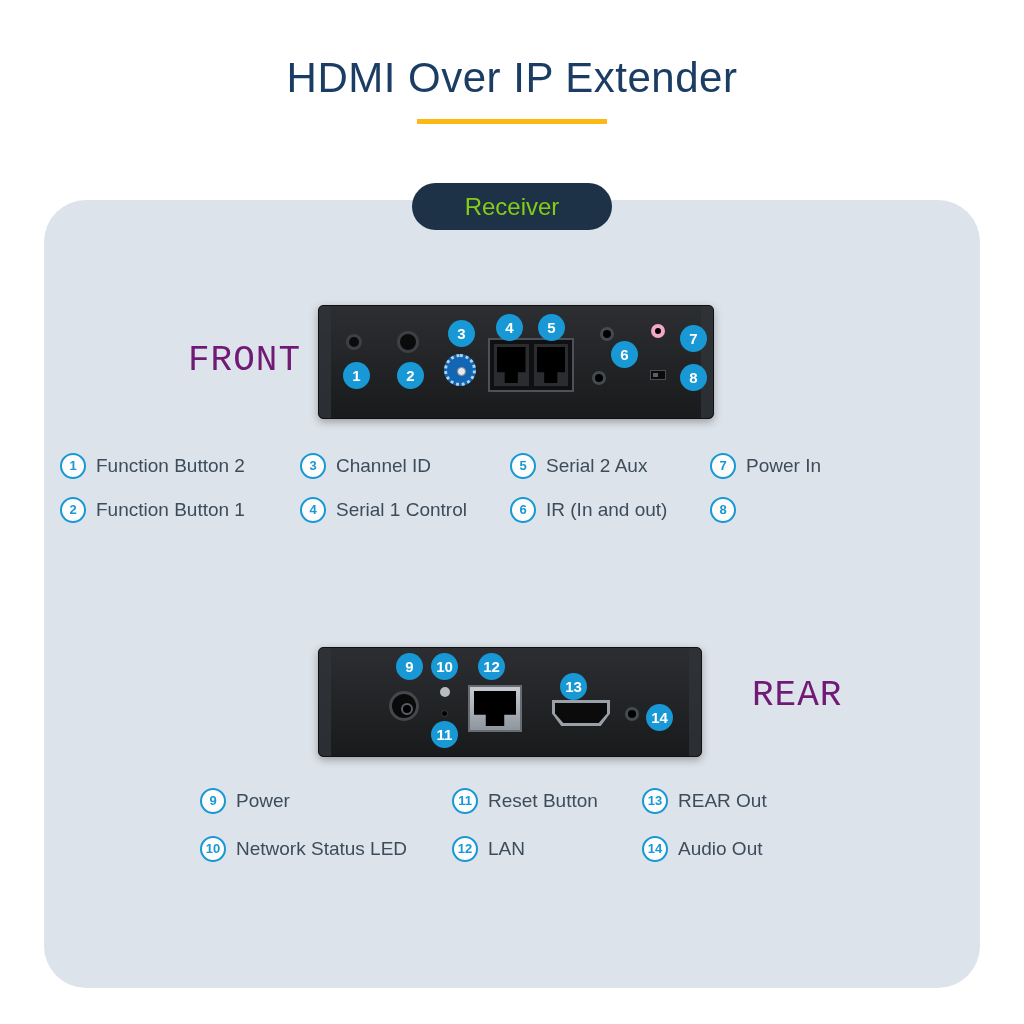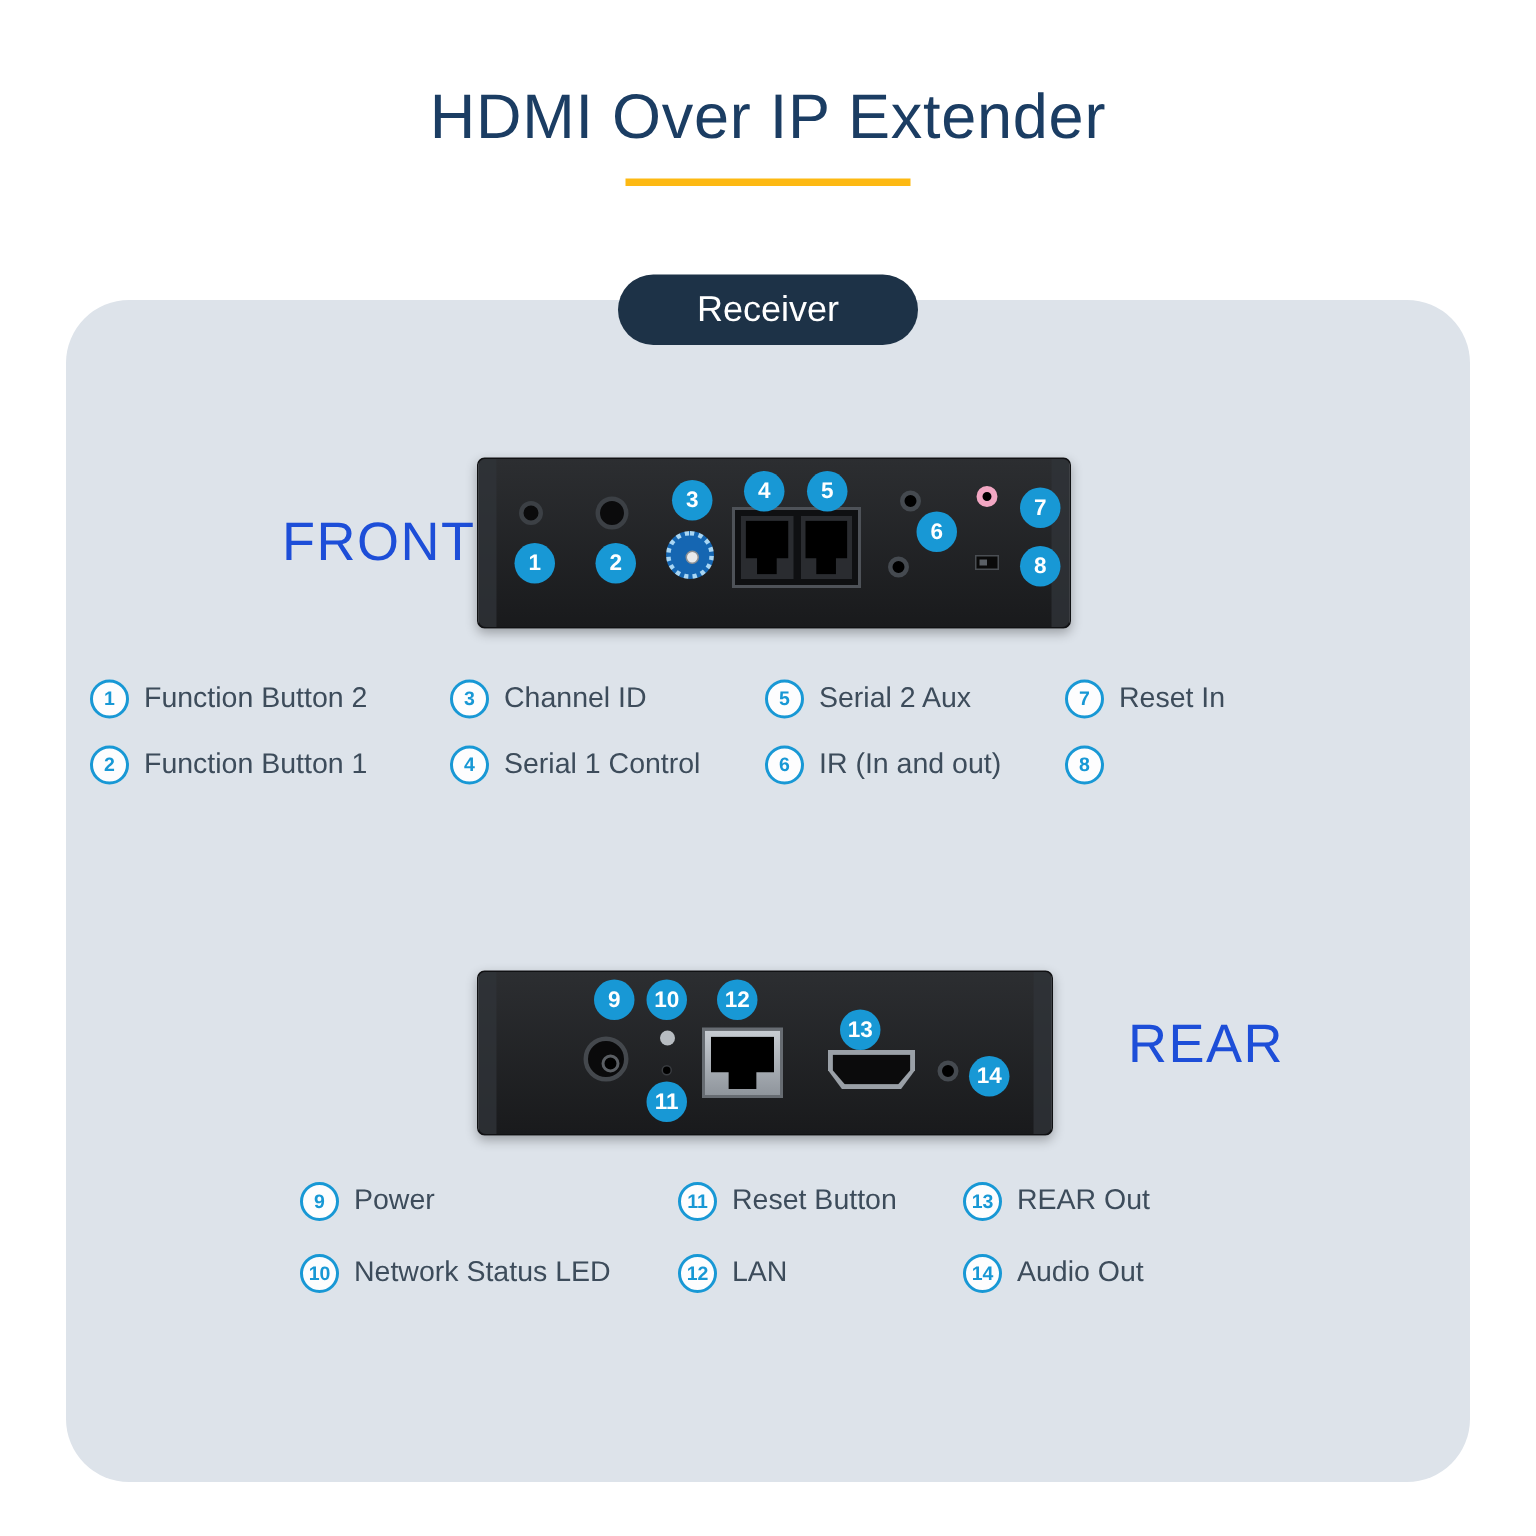--- a/index.html
+++ b/index.html
@@ -10,24 +10,24 @@
   
   .title { position:absolute; top:54px; left:0; width:100%; text-align:center;
            font-size:42px; font-weight:400; color:var(--title-navy,#1b3d63); letter-spacing:.5px; }
   .rule  { position:absolute; top:119px; left:417px; width:190px; height:5px;
            background:var(--underline-gold,#fdb913); }
 
   
   .card  { position:absolute; left:44px; top:200px; width:936px; height:788px;
            background:var(--card-bg,#dde3ea); border-radius:42px; }
   .badge { position:absolute; left:412px; top:183px; width:200px; height:47px;
-           background:var(--badge-navy,#1d3247); border-radius:24px; color:#ffffff;
+           background:var(--badge-navy,#1d3247); border-radius:24px; color:#84cc16;
            font-size:24px; display:flex; align-items:center; justify-content:center; }
 
-  .panel-label { position:absolute; font-size:36px; color:#1d4ed8; letter-spacing:1px; }
+  .panel-label { position:absolute; font-size:36px; color:#701a75; letter-spacing:1px;font-family:Liberation Mono, monospace; }
 
   
   .device { position:absolute; background:linear-gradient(180deg,#2c2e31,#191a1c);
             border:1px solid #101113; border-radius:5px; box-shadow:0 3px 8px rgba(0,0,0,.30); }
   .endcap { position:absolute; top:0; width:12px; height:100%; background:#303338; opacity:.8; }
   .endcap.left { left:0; border-radius:5px 0 0 5px; }
   .endcap.right { right:0; border-radius:0 5px 5px 0; }
 
   
   .btn-round { position:absolute; border-radius:50%; background:#0b0b0c; border:3px solid #3c4045; }
@@ -154,21 +154,21 @@
       <span class="legend-label">Serial 2 Aux</span>
     </div>
     <div class="legend-item">
       <span class="legend-num">6</span>
       <span class="legend-label">IR (In and out)</span>
     </div>
   </div>
   <div class="legend-col front-gap" style="left:710px; top:452px;">
     <div class="legend-item">
       <span class="legend-num">7</span>
-      <span class="legend-label">Reset In</span>
+      <span class="legend-label">Power In</span>
     </div>
     <div class="legend-item">
       <span class="legend-num">8</span>
     </div>
   </div>
 
   <div class="panel-label" style="left:722px; top:675px;margin-left:30px;">REAR</div>
 
   <div class="device" style="left:318px; top:647px; width:384px; height:110px;">
     <div class="endcap left"></div>

